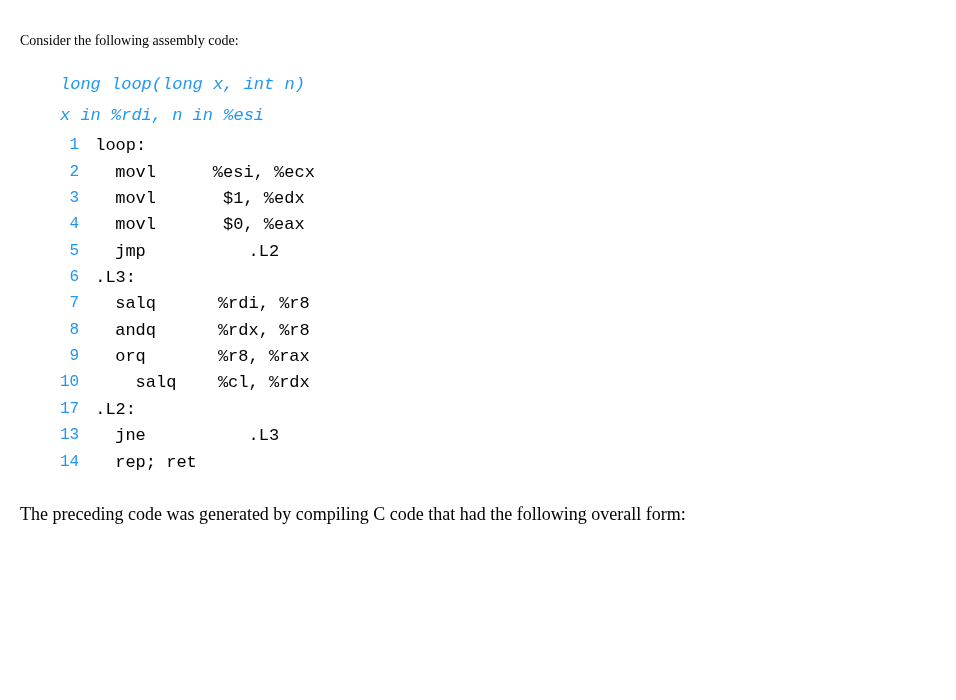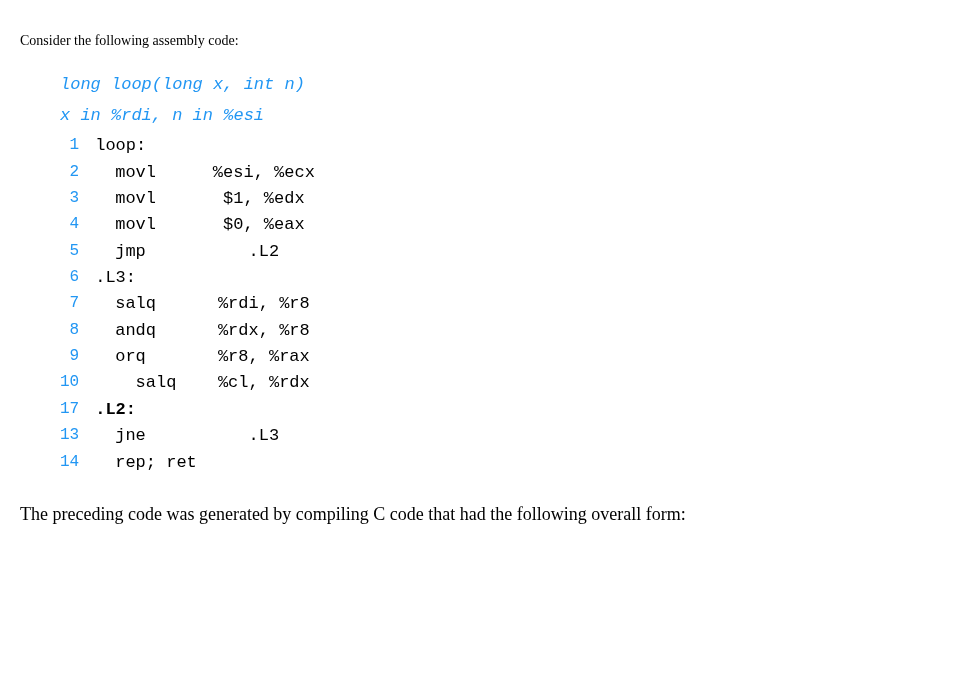--- a/index.html
+++ b/index.html
@@ -129,21 +129,21 @@
           <td class="asm-mnemonic" style="min-width: 80px;">orq</td>
           <td class="asm-operands">%r8, %rax</td>
         </tr>
         <tr>
           <td class="line-num">10</td>
           <td class="asm-mnemonic" style="min-width: 80px; text-align: center;">salq</td>
           <td class="asm-operands">%cl, %rdx</td>
         </tr>
         <tr>
           <td class="line-num">17</td>
-          <td class="asm-mnemonic" colspan="2" style="padding-left: 0px; font-weight: bold;">.L2:</td>
+          <td class="asm-mnemonic" colspan="2" style="padding-left: 0px;">.L2:</td>
         </tr>
         <tr>
           <td class="line-num">13</td>
           <td class="asm-mnemonic" style="min-width: 80px; font-family: Liberation Mono, monospace;">jne</td>
           <td class="asm-operands">.L3</td>
         </tr>
         <tr>
           <td class="line-num">14</td>
           <td class="asm-mnemonic" style="min-width: 80px;">rep; ret</td>
           <td class="asm-operands"></td>

